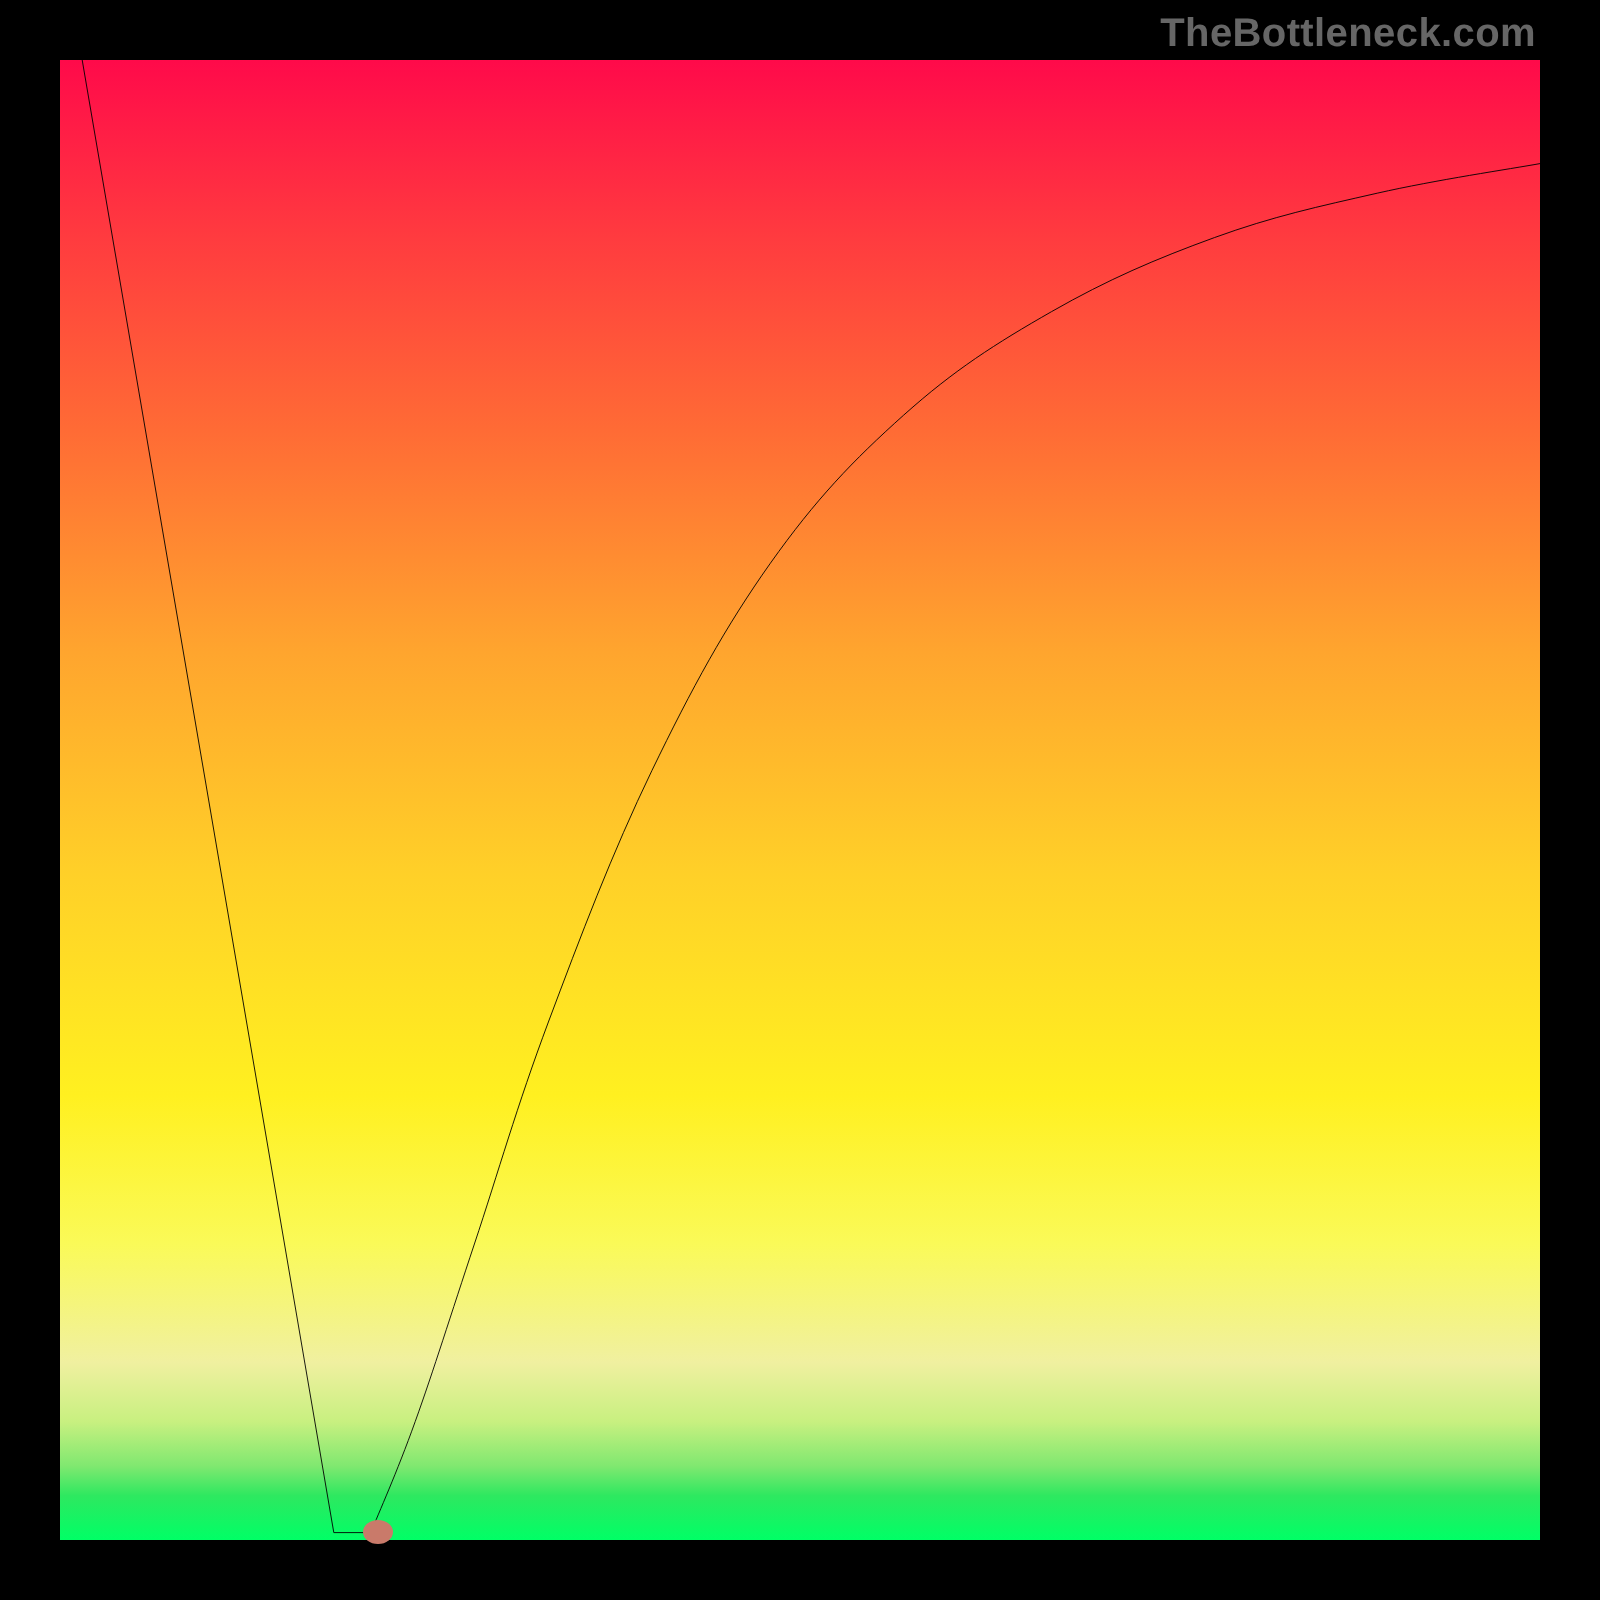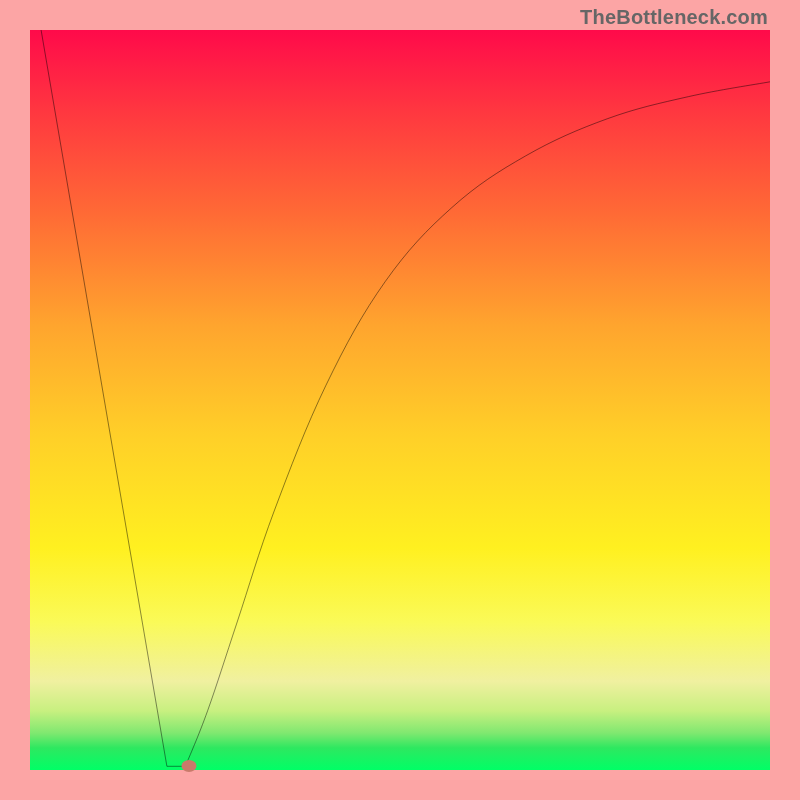--- a/index.html
+++ b/index.html
@@ -1,20 +1,20 @@
 <!DOCTYPE html>
 <html><head>
 <meta charset="utf-8">
 <style>
   * { margin: 0; padding: 0; box-sizing: border-box; }
   html, body { width: 800px; height: 800px; overflow: hidden; }
   .chart-container {
     width: 800px;
     height: 800px;
-    background: #fca5a5;
+    background: #000000;
     position: relative;
   }
   .plot-area {
     position: absolute;
     left: 30px;
     top: 30px;
     width: 740px;
     height: 740px;
     background: linear-gradient(to bottom,
       #ff0a4a 0%,

